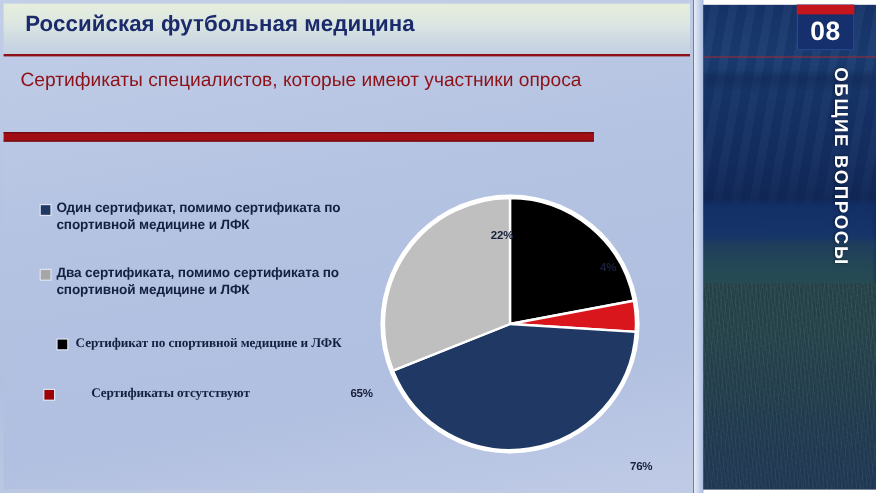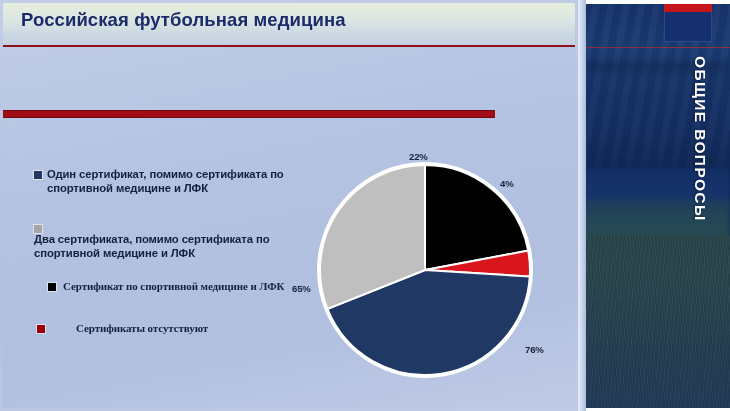--- a/index.html
+++ b/index.html
@@ -44,40 +44,41 @@
     position:absolute;left:3px;top:110px;width:492px;height:8px;
     background:#a00d14;
     border-top:1px solid #6d0c10;border-bottom:1px solid #6d0c10;
     box-sizing:border-box;
   }
 
   
   .legend{position:absolute;left:34px;top:168px;width:268px;}
   .legend-item{position:absolute;display:flex;align-items:flex-start;}
   .lg-0{top:0px;left:0px;}
-  .lg-1{top:54px;left:0px;flex-direction:column;}
+  .lg-1{top:54px;left:0px;}
   .lg-2{top:112px;left:14px;}
   .lg-3{top:154px;left:3px;gap:24px;}
   .legend-marker{
     width:8px;height:8px;flex:0 0 8px;margin-top:3px;margin-right:5px;
     box-shadow:0 0 0 1px rgba(255,255,255,0.55);
   }
   .legend-label{
     font-size:11.3px;color:#14203f;font-weight:600;line-height:13.5px;
     white-space:pre-line;letter-spacing:-0.1px;
   }
   .lg-2 .legend-label,.lg-3 .legend-label{font-size:11px;font-family:Liberation Serif, serif;}
   .lg-2 .legend-marker,.lg-3 .legend-marker{margin-right:7px;}
 
   
   .pie-wrap{position:absolute;left:310px;top:145px;width:250px;height:240px;}
   .pie-svg{position:absolute;left:0;top:0;}
   .pct{
     position:absolute;font-size:9.6px;font-weight:bold;color:#17203c;
     letter-spacing:-0.2px;
+    margin-top:40px;
   }
   .pct-0{left:215px;top:199px;}   
   .pct-1{left:190px;top:33px;}    
   .pct-2{left:99px;top:6px;}      
   .pct-3{left:-18px;top:138px;}   
 
   
   .right-panel{
     position:absolute;left:578px;top:0;width:152px;height:411px;
     overflow:hidden;background:#0d2250;
@@ -159,20 +160,21 @@
 <body>
 
 <div id="slide">
 
   <div class="main-area">
     <div class="main-inner"></div>
 
     <div class="header-band"></div>
     <div class="header-title">Российская футбольная медицина</div>
 
+    <div class="subtitle">Сертификаты специалистов, которые   имеют  участники опроса</div>
     <div class="subtitle-rule"></div>
 
     <div class="legend">
 
       <div class="legend-item lg-0">
         <span class="legend-marker" style="background:#1f3864;"></span>
         <span class="legend-label">Один сертификат, помимо сертификата по
 спортивной медицине и ЛФК</span>
       </div>
 
@@ -224,19 +226,20 @@
       <div class="rp-pitch-far"></div>
       <div class="rp-grass"></div>
       <div class="rp-tint"></div>
     </div>
 
     <div class="rp-leftedge"></div>
     <div class="rp-topnotch"></div>
 
     <div class="badge"></div>
     <div class="badge-bar"></div>
+    <div class="badge-num">08</div>
     <div class="badge-rule"></div>
 
     <div class="vtext">ОБЩИЕ ВОПРОСЫ</div>
     <div class="rp-bottomnotch"></div>
   </div>
 
 </div>
 
 </body></html>

